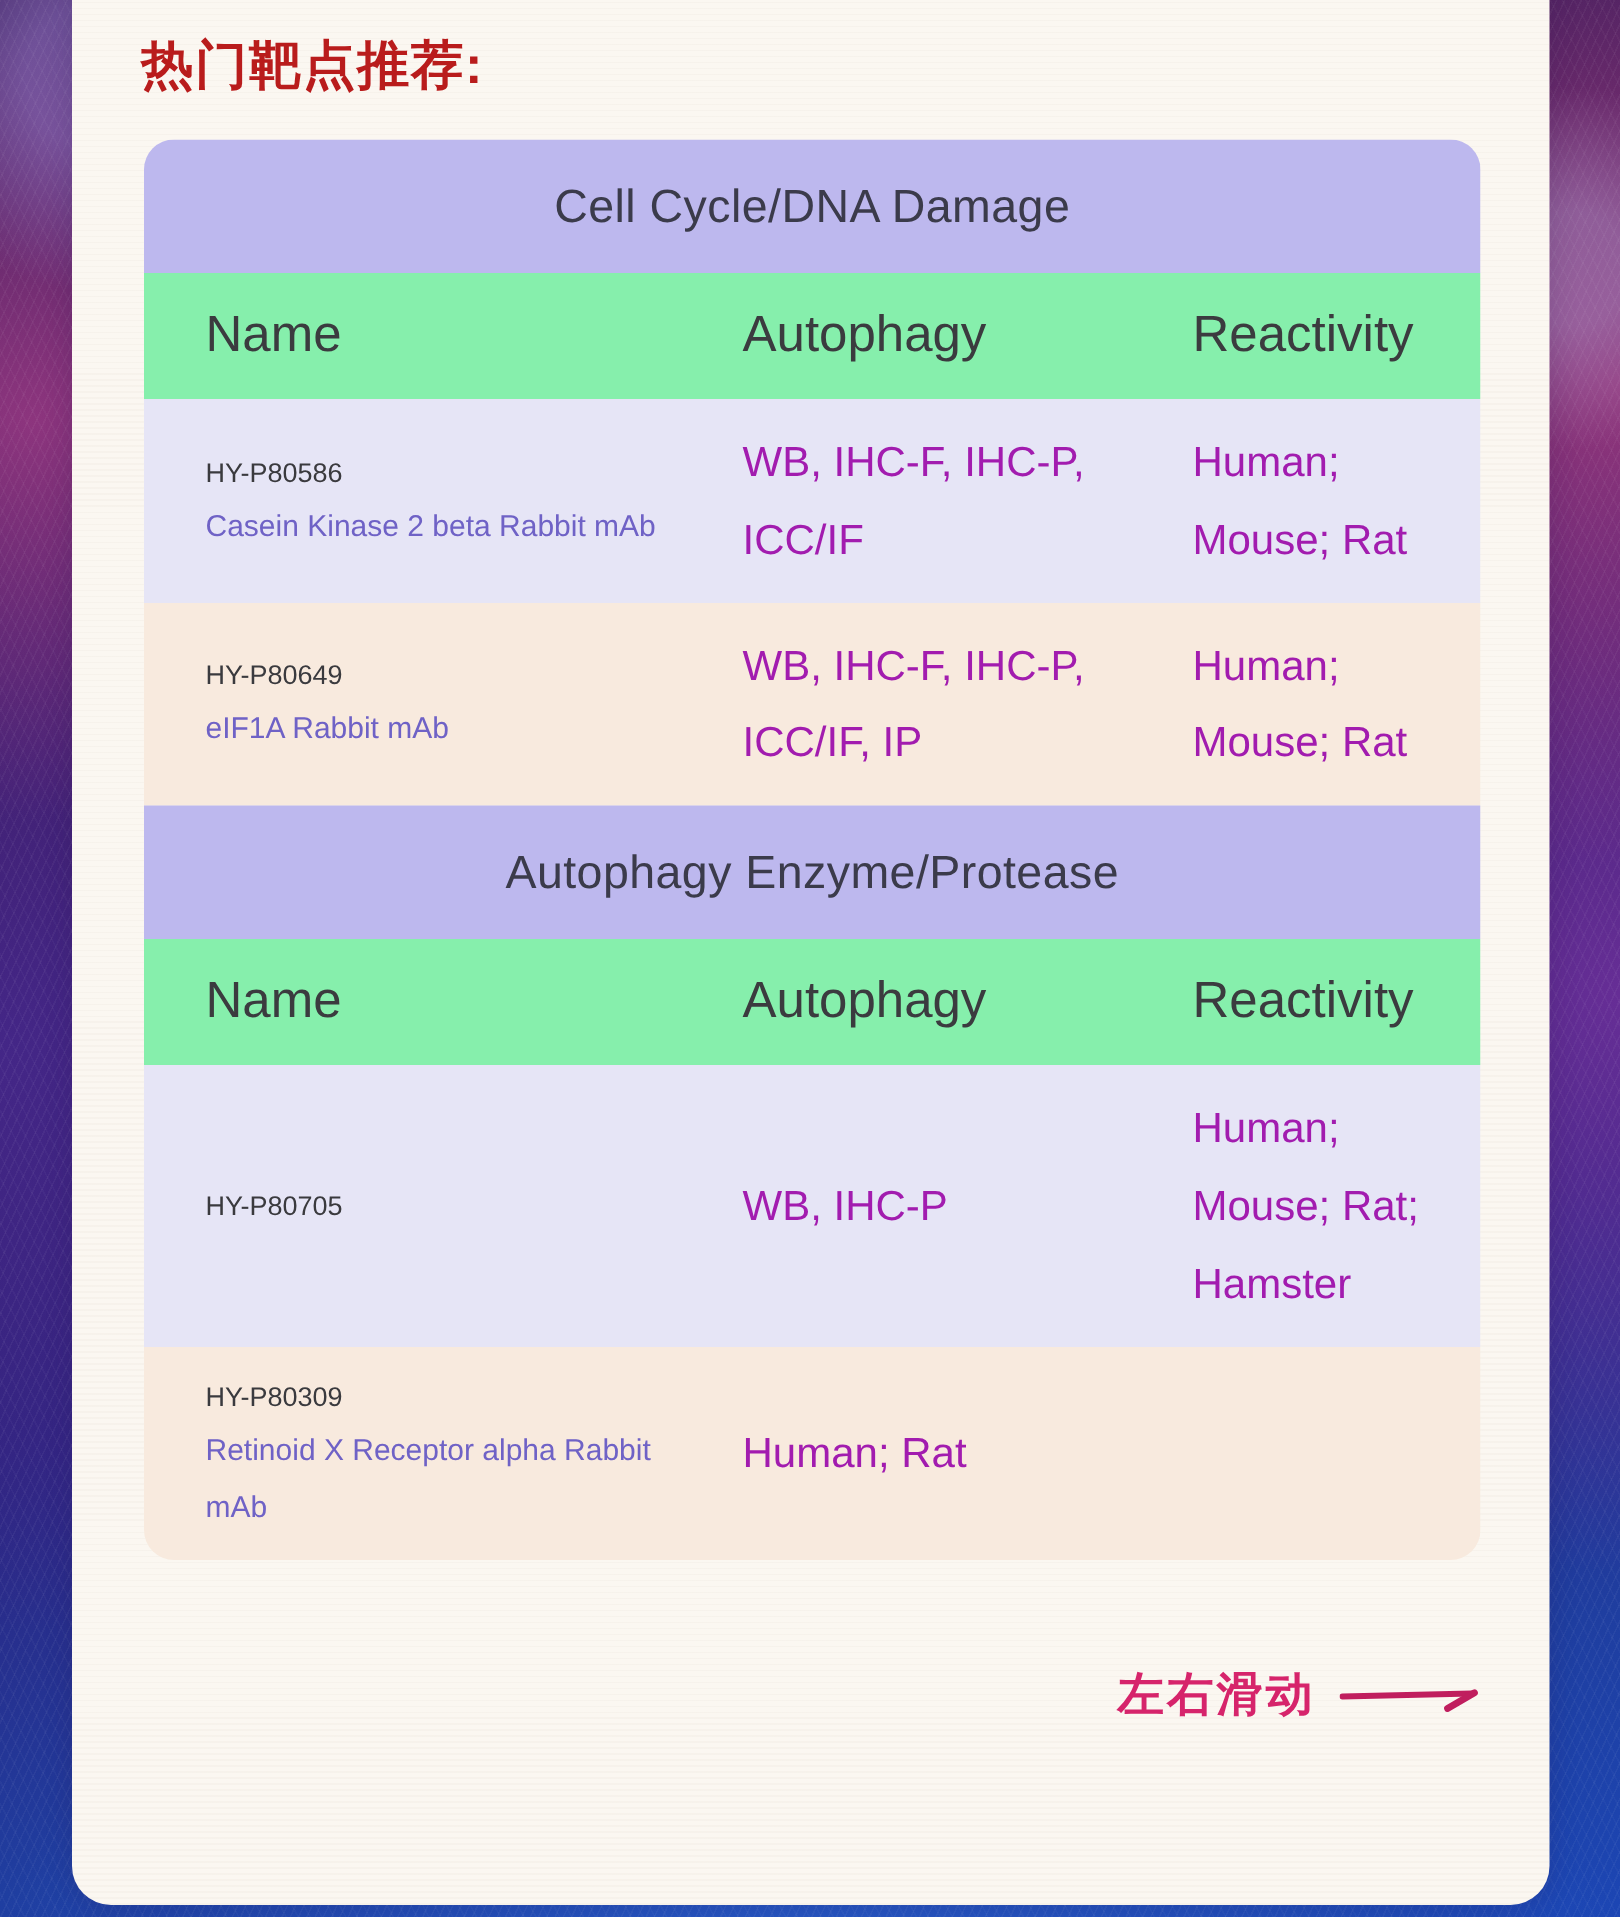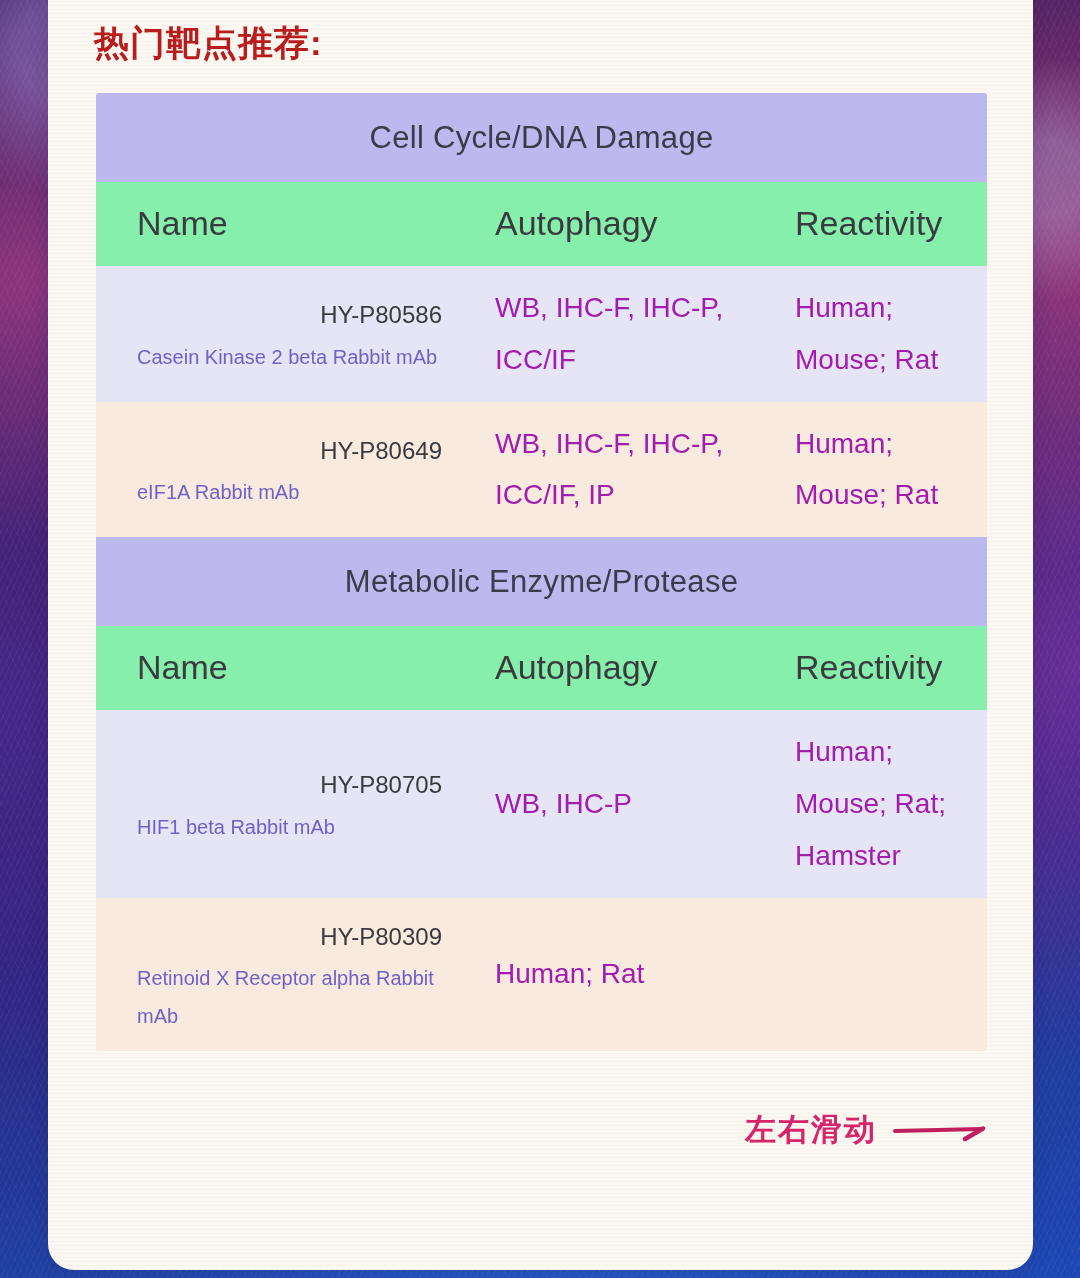--- a/index.html
+++ b/index.html
@@ -80,21 +80,21 @@
     letter-spacing: 1px;
     white-space: nowrap;
   }
 
   
   #tables {
     position: absolute;
     left: 48px;
     top: 119px;
     width: 891px;
-    border-radius: 3px;
+    border-radius: 20px;
     overflow: hidden;
   }
 
   .section-title {
     background: #bdb8ee;
     color: #3b3b4b;
     font-size: 31px;
     text-align: center;
     padding: 27px 0 26px 0;
     letter-spacing: .3px;
@@ -119,23 +119,22 @@
   .row.alt-lav  { background: #e6e5f6; }
   .row.alt-peach{ background: #f8eade; }
 
   .row .c1 { width: 358px; padding: 16px 12px 16px 41px; box-sizing: border-box; }
   .row .c2 { width: 300px; padding: 16px 12px 16px 41px; box-sizing: border-box; }
   .row .c3 { width: 233px; padding: 16px 12px 16px 41px; box-sizing: border-box; }
 
   .cat-no {
     display: block;
     color: #3a3a3e;
-    font-size: 24px;
+    font-size: 18px;
     line-height: 1.9;
-    text-align: right;
   }
   .prod-name {
     display: block;
     color: #6f62c6;
     font-size: 20px;
     line-height: 1.9;
   }
   .app-text, .react-text {
     color: #a21caf;
     font-size: 28px;
@@ -194,32 +193,31 @@
           <div class="c1">
             <span class="cat-no">HY-P80649</span>
             <span class="prod-name">eIF1A Rabbit mAb</span>
           </div>
           <div class="c2 app-text">WB, IHC-F, IHC-P, ICC/IF, IP</div>
           <div class="c3 react-text">Human; Mouse; Rat</div>
         </div>
       </div>
 
       <div class="table-block">
-        <div class="section-title">Metabolic Enzyme/Protease</div>
+        <div class="section-title">Autophagy Enzyme/Protease</div>
 
         <div class="col-head">
           <div class="c1">Name</div>
           <div class="c2">Autophagy</div>
           <div class="c3">Reactivity</div>
         </div>
 
         <div class="row alt-lav">
           <div class="c1">
             <span class="cat-no">HY-P80705</span>
-            <span class="prod-name">HIF1 beta Rabbit mAb</span>
           </div>
           <div class="c2 app-text">WB, IHC-P</div>
           <div class="c3 react-text">Human; Mouse; Rat; Hamster</div>
         </div>
 
         <div class="row alt-peach">
           <div class="c1">
             <span class="cat-no">HY-P80309</span>
             <span class="prod-name">Retinoid X Receptor alpha Rabbit mAb</span>
           </div>

